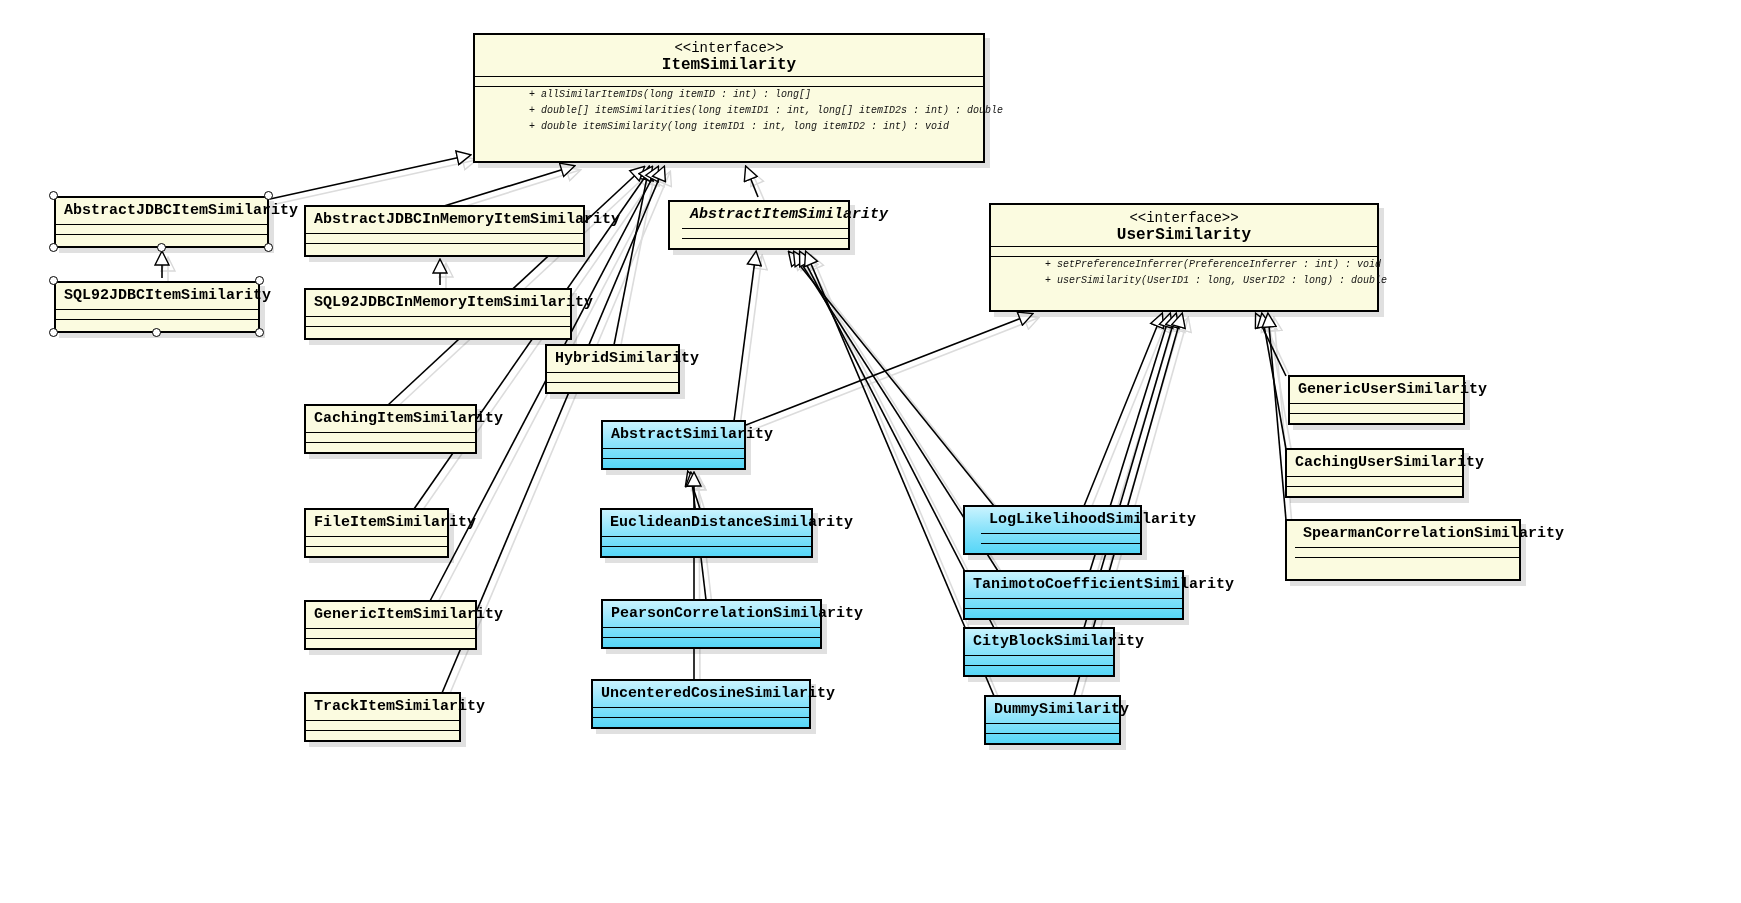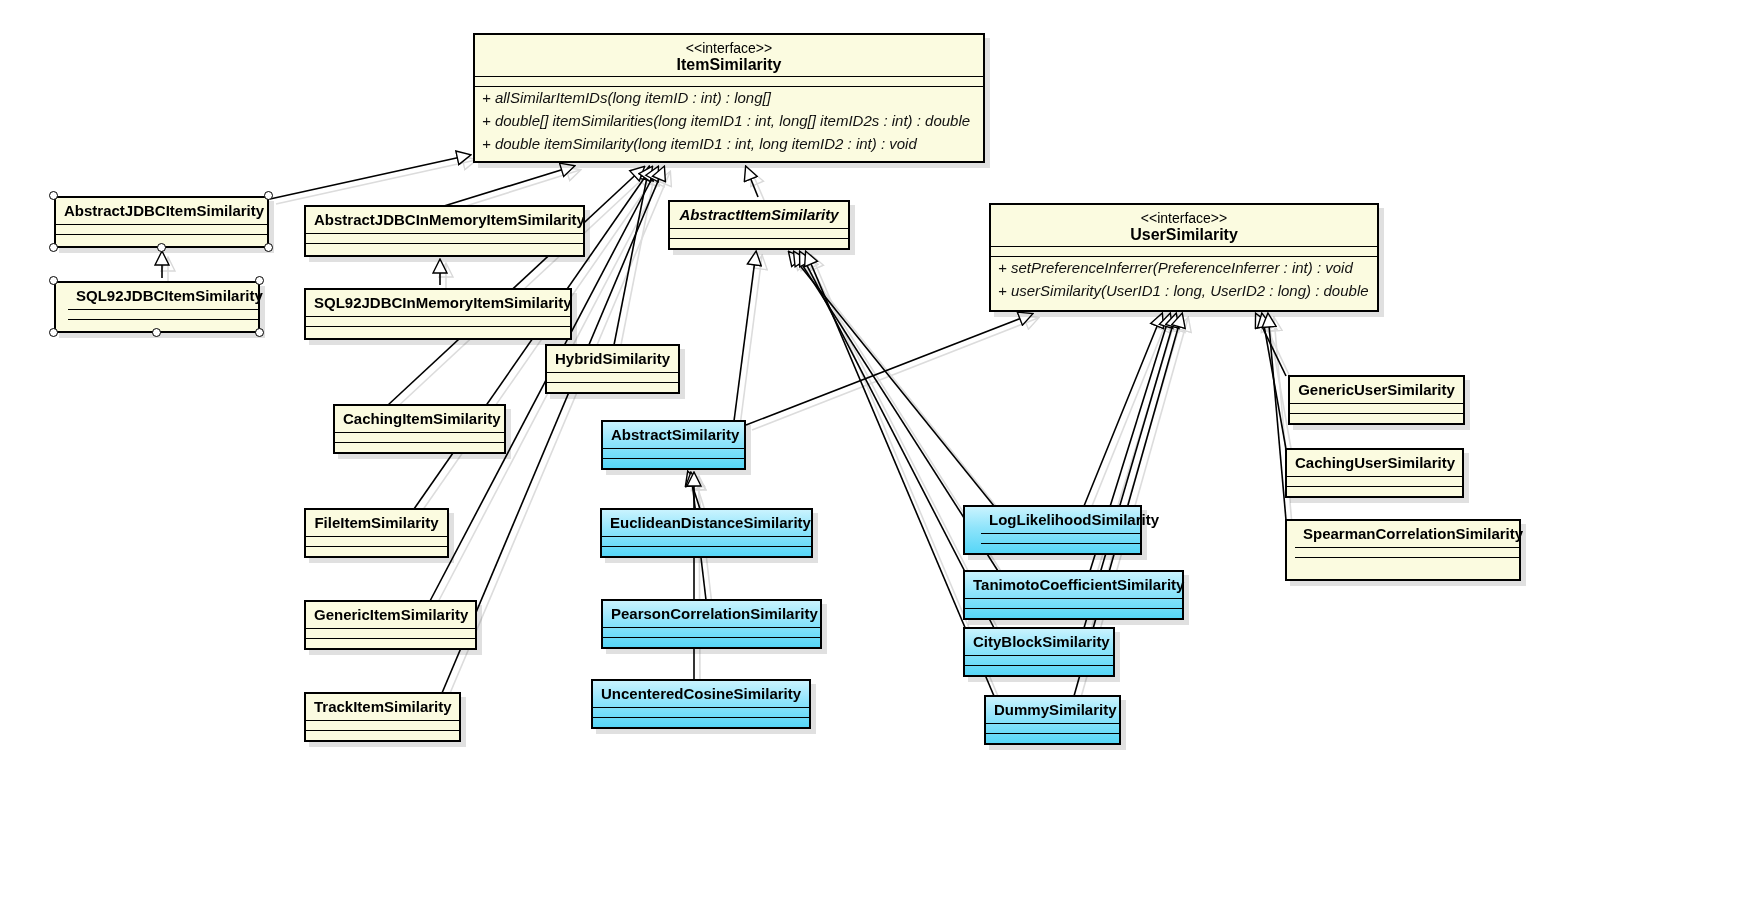--- a/index.html
+++ b/index.html
@@ -5,21 +5,21 @@
   html, body {
     margin: 0;
     padding: 0;
     background: #ffffff;
   }
   #canvas {
     position: relative;
     width: 1741px;
     height: 903px;
     background: #ffffff;
-    font-family: Liberation Sans, sans-serif;
+    font-family: Liberation Mono, monospace;
     overflow: hidden;
     border-radius: 30px;
   }
   #edges {
     position: absolute;
     left: 0;
     top: 0;
     width: 1741px;
     height: 903px;
     pointer-events: none;
@@ -50,26 +50,27 @@
   .node .sep {
     border-top: 1.6px solid #000000;
   }
   .node .attrs {
     height: 9px;
   }
   .node .ops {
     min-height: 9px;
   }
   .node .ops .op {
-    font-size: 15px;
+    font-size: 10px;
     font-style: italic;
     color: #111111;
     padding: 1px 7px 1px 7px;
     white-space: nowrap;
     line-height: 1.38;
+    margin-left: 47px;
   }
   .handle {
     position: absolute;
     width: 9px;
     height: 9px;
     border-radius: 50%;
     background: #ffffff;
     border: 1.6px solid #000000;
     box-sizing: border-box;
     z-index: 40;
@@ -173,51 +174,51 @@
     <div class="node" style="left: 54px; top: 196px; width: 215px; height: 52px; z-index: 12;">
       <div class="hdr">AbstractJDBCItemSimilarity</div>
       <div class="sep attrs"></div>
       <div class="sep ops"></div>
     </div>
     <div class="handle" style="left: 49px; top: 191px;"></div>
     <div class="handle" style="left: 264px; top: 191px;"></div>
     <div class="handle" style="left: 49px; top: 243px;"></div>
     <div class="handle" style="left: 264px; top: 243px;"></div>
     <div class="handle" style="left: 156.5px; top: 243px;"></div>
-    <div class="node" style="left: 54px; top: 281px; width: 206px; height: 52px; z-index: 13; padding-left: 12px;">
+    <div class="node" style="left: 54px; top: 281px; width: 206px; height: 52px; z-index: 13;">
       <div class="hdr">SQL92JDBCItemSimilarity</div>
       <div class="sep attrs"></div>
       <div class="sep ops"></div>
     </div>
     <div class="handle" style="left: 49px; top: 276px;"></div>
     <div class="handle" style="left: 255px; top: 276px;"></div>
     <div class="handle" style="left: 49px; top: 328px;"></div>
     <div class="handle" style="left: 255px; top: 328px;"></div>
     <div class="handle" style="left: 152px; top: 328px;"></div>
     <div class="node" style="left: 304px; top: 205px; width: 281px; height: 52px; z-index: 14;">
       <div class="hdr">AbstractJDBCInMemoryItemSimilarity</div>
       <div class="sep attrs"></div>
       <div class="sep ops"></div>
     </div>
     <div class="node" style="left: 304px; top: 288px; width: 268px; height: 52px; z-index: 15;">
       <div class="hdr">SQL92JDBCInMemoryItemSimilarity</div>
       <div class="sep attrs"></div>
       <div class="sep ops"></div>
     </div>
-    <div class="node abstract" style="left: 668px; top: 200px; width: 182px; height: 50px; z-index: 16;">
+    <div class="node abstract" style="left: 668px; top: 200px; width: 182px; height: 50px; z-index: 16; padding-left: 12px;">
       <div class="hdr">AbstractItemSimilarity</div>
       <div class="sep attrs"></div>
       <div class="sep ops"></div>
     </div>
     <div class="node" style="left: 545px; top: 344px; width: 135px; height: 50px; z-index: 17;">
       <div class="hdr">HybridSimilarity</div>
       <div class="sep attrs"></div>
       <div class="sep ops"></div>
     </div>
-    <div class="node" style="left: 304px; top: 404px; width: 173px; height: 50px; z-index: 18; margin-left: 29px;">
+    <div class="node" style="left: 304px; top: 404px; width: 173px; height: 50px; z-index: 18;">
       <div class="hdr">CachingItemSimilarity</div>
       <div class="sep attrs"></div>
       <div class="sep ops"></div>
     </div>
     <div class="node" style="left: 304px; top: 508px; width: 145px; height: 50px; z-index: 19;">
       <div class="hdr">FileItemSimilarity</div>
       <div class="sep attrs"></div>
       <div class="sep ops"></div>
     </div>
     <div class="node" style="left: 304px; top: 692px; width: 157px; height: 50px; z-index: 21;">

